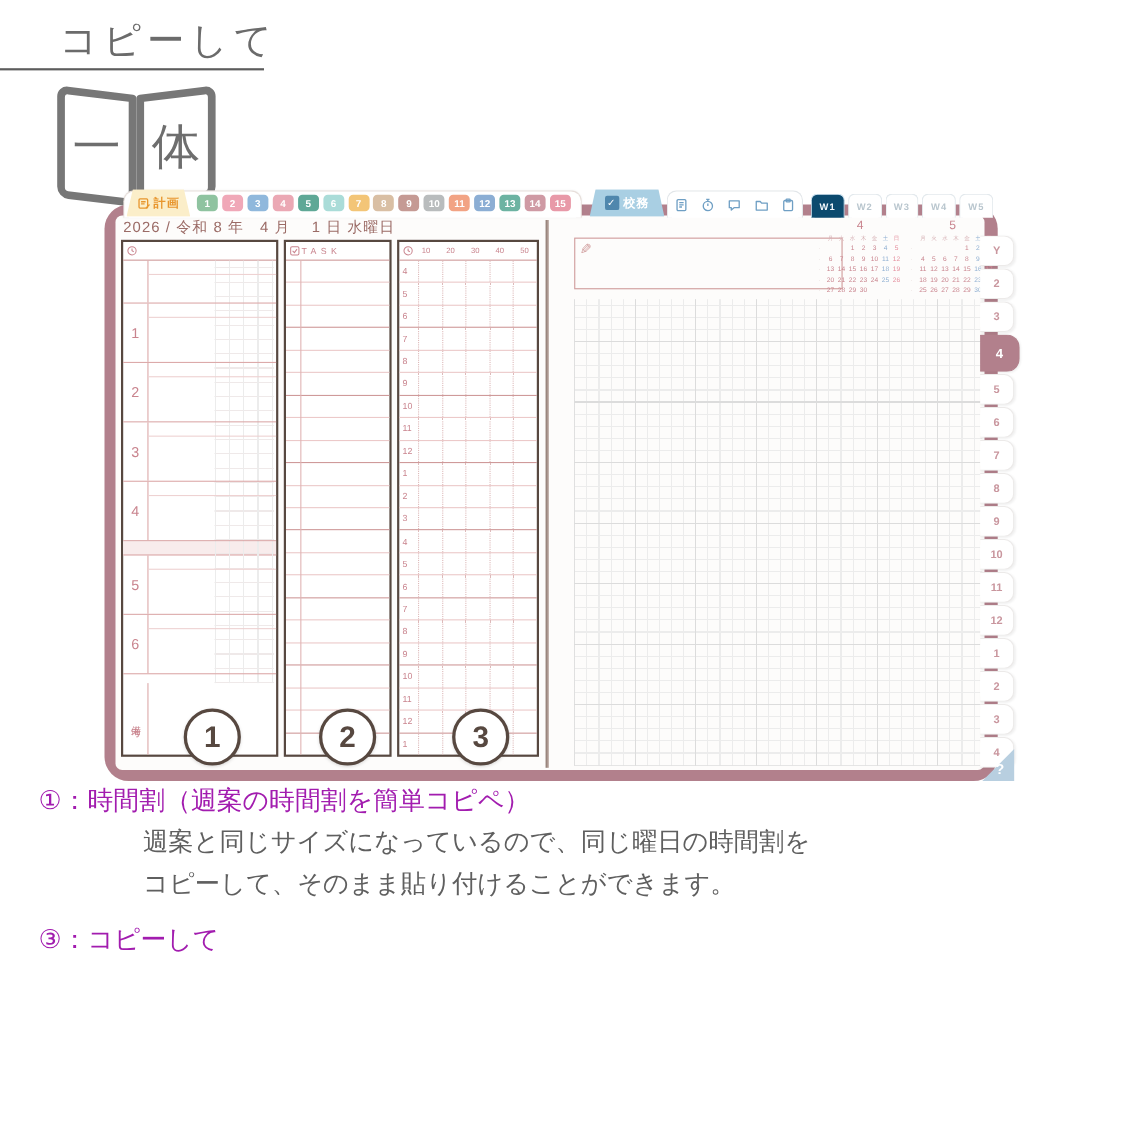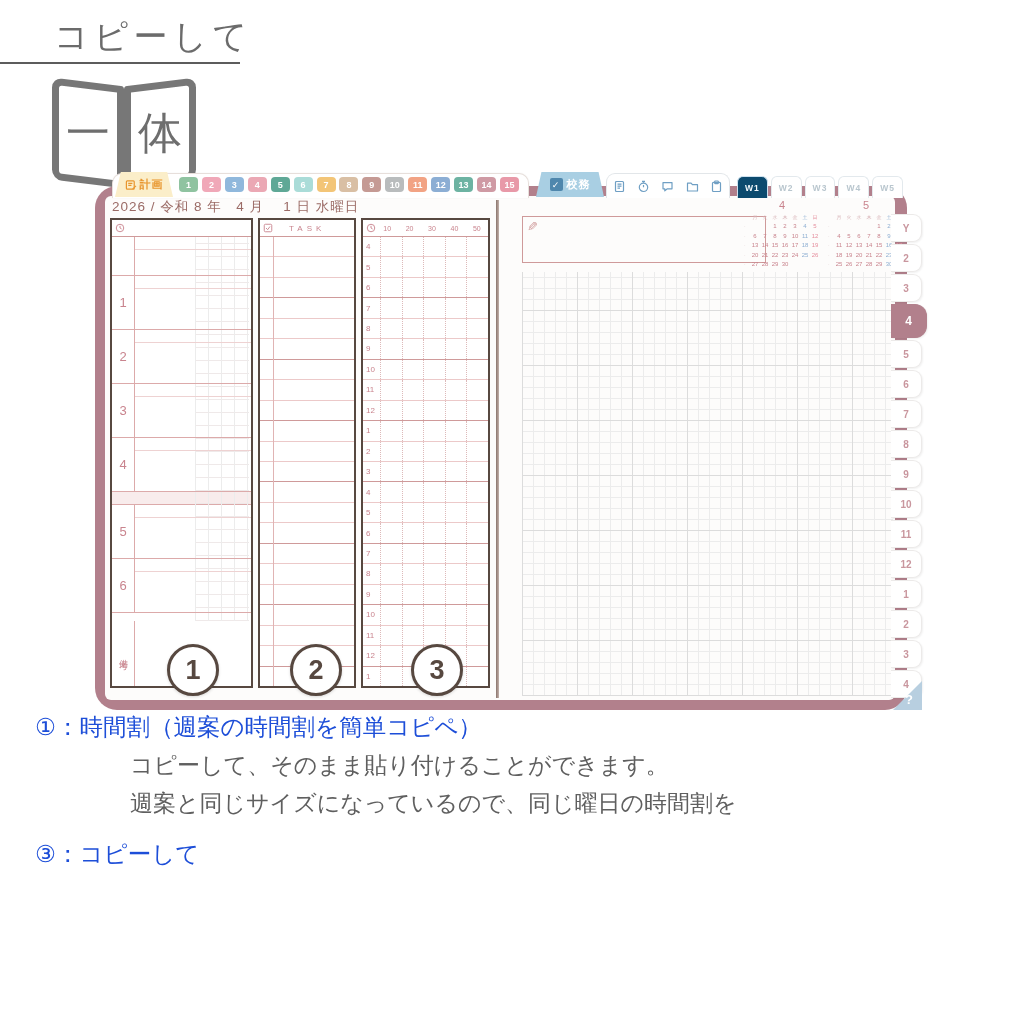--- a/index.html
+++ b/index.html
@@ -52,21 +52,21 @@
      repeating-linear-gradient(0deg,#efe9e9 0 1px,transparent 1px 13px)}
   .p-block{display:flex;border-bottom:1px solid #dcaaaa;position:relative}
   .p-num{width:22px;border-right:1px solid #dcaaaa;color:#c9848e;font-size:13px;display:flex;align-items:center;justify-content:center;flex:none}
   .p-main{flex:1;position:relative}
   .p-main::after{content:"";position:absolute;left:0;right:0;top:12px;border-top:1px solid #eed2d2}
   .lunch-band{height:12px;background:#f8ecec;border-bottom:1px solid #dcaaaa}
   .tt-remarks{flex:1;display:flex}
   .remarks-cell{width:22px;border-right:1px solid #dcaaaa;display:flex;align-items:center;justify-content:center;flex:none}
   .remarks-label{writing-mode:vertical-rl;font-size:9px;color:#c9848e;letter-spacing:2px}
 
-  .task-label{font-size:8px;letter-spacing:4px;color:#c9848e;margin-left:16px}
+  .task-label{font-size:8px;letter-spacing:4px;color:#c9848e;margin-left:1px}
   .task-body{flex:1;position:relative;display:flex;flex-direction:column}
   .task-vline{position:absolute;left:13px;top:0;bottom:0;border-left:1px solid #e0b4b4}
   .t-row{flex:1;border-bottom:1px solid #ecc9c9}
   .t-row.heavy{border-bottom:1.4px solid #cf9a9a}
   .t-row:last-child,.s-row:last-child{border-bottom:none}
 
   .min-marks{flex:1;display:flex}
   .min-marks span{flex:1;text-align:center;font-size:7px;color:#c9848e}
   .sched-body{flex:1;display:flex;flex-direction:column}
   .s-row{flex:1;border-bottom:1px solid #ecc9c9;display:flex}
@@ -101,21 +101,21 @@
   
   .month-tabs{left:891px;top:214px;width:36px;display:flex;flex-direction:column;gap:2px}
   .m-tab{width:30px;height:26px;background:#fff;border:1px solid #eceae9;border-left:none;border-radius:0 9px 9px 0;display:flex;align-items:center;justify-content:center;font-size:10px;font-weight:bold;color:#c9969e;box-shadow:1px 1px 2px rgba(0,0,0,.06)}
   .m-tab.active{width:35px;height:32px;background:#b2808c;color:#fff;border-color:#b2808c;font-size:12px;border-radius:0 12px 12px 0}
 
   .help-tri{left:893px;top:681px;width:0;height:0;border-left:29px solid transparent;border-bottom:29px solid #b8cfe0}
   .help-q{left:905px;top:692px;color:#fff;font-size:13px;font-weight:bold}
 
   
   .notes{left:35px;top:712px;width:985px}
-  .note-title{font-size:23.5px;color:#1d4ed8;line-height:30px}
+  .note-title{font-size:23.5px;color:#a21caf;line-height:30px}
   .note-line{font-size:23px;color:#5f5f5f;line-height:30px;padding-left:95px;margin-top:8px}
   .note-block{margin-bottom:21px}
   svg{display:block}
 </style>
 </head>
 <body>
 
 <div class="abs heading">コピーして</div>
 <div class="abs heading-underline"></div>
 
@@ -643,19 +643,19 @@
     <div class="m-tab">3</div>
     <div class="m-tab">4</div>
   </div>
 
 <div class="abs help-tri"></div>
 <div class="abs help-q">?</div>
 
 <div class="abs notes" id="notes">
     <div class="note-block">
       <div class="note-title">①：時間割（週案の時間割を簡単コピペ）</div>
+      <div class="note-line">週案と同じサイズになっているので、同じ曜日の時間割を</div>
       <div class="note-line">コピーして、そのまま貼り付けることができます。</div>
-      <div class="note-line">週案と同じサイズになっているので、同じ曜日の時間割を</div>
     </div>
     <div class="note-block">
       <div class="note-title">③：コピーして</div>
     </div>
   </div>
 
 </body></html>

